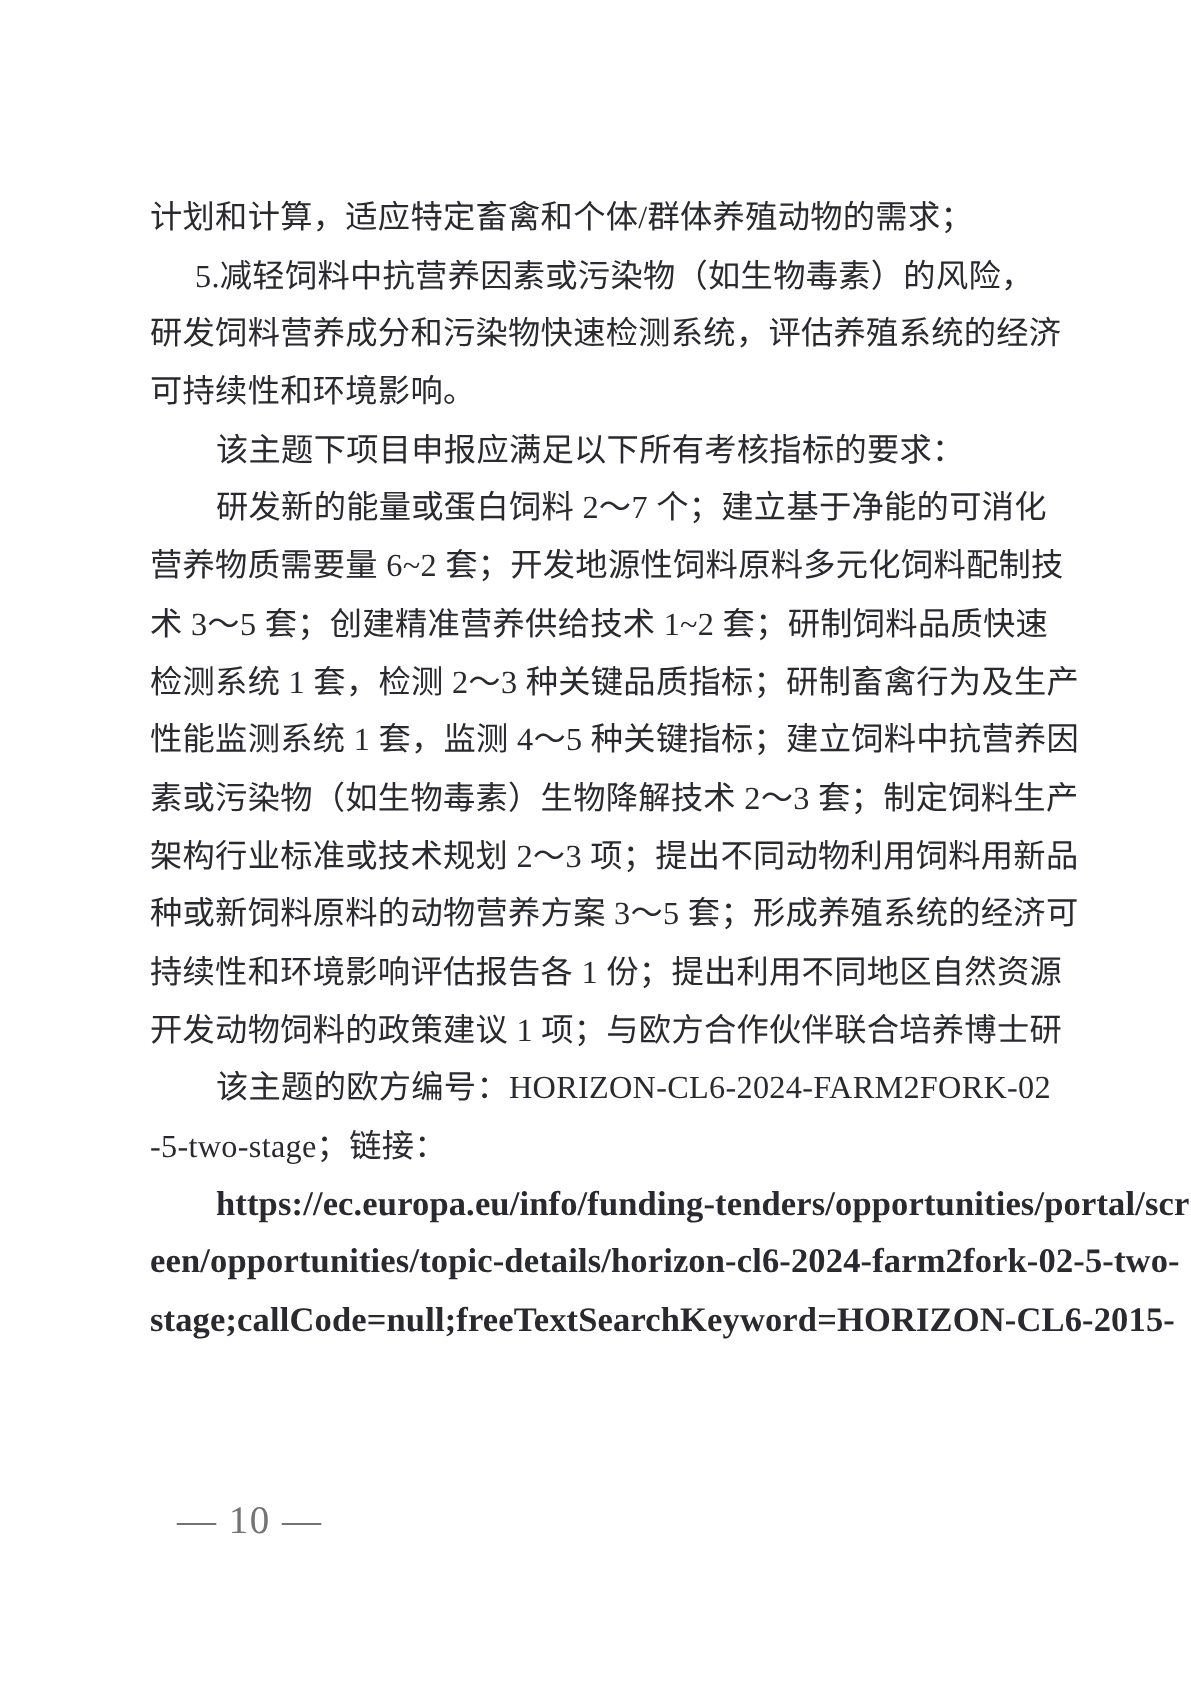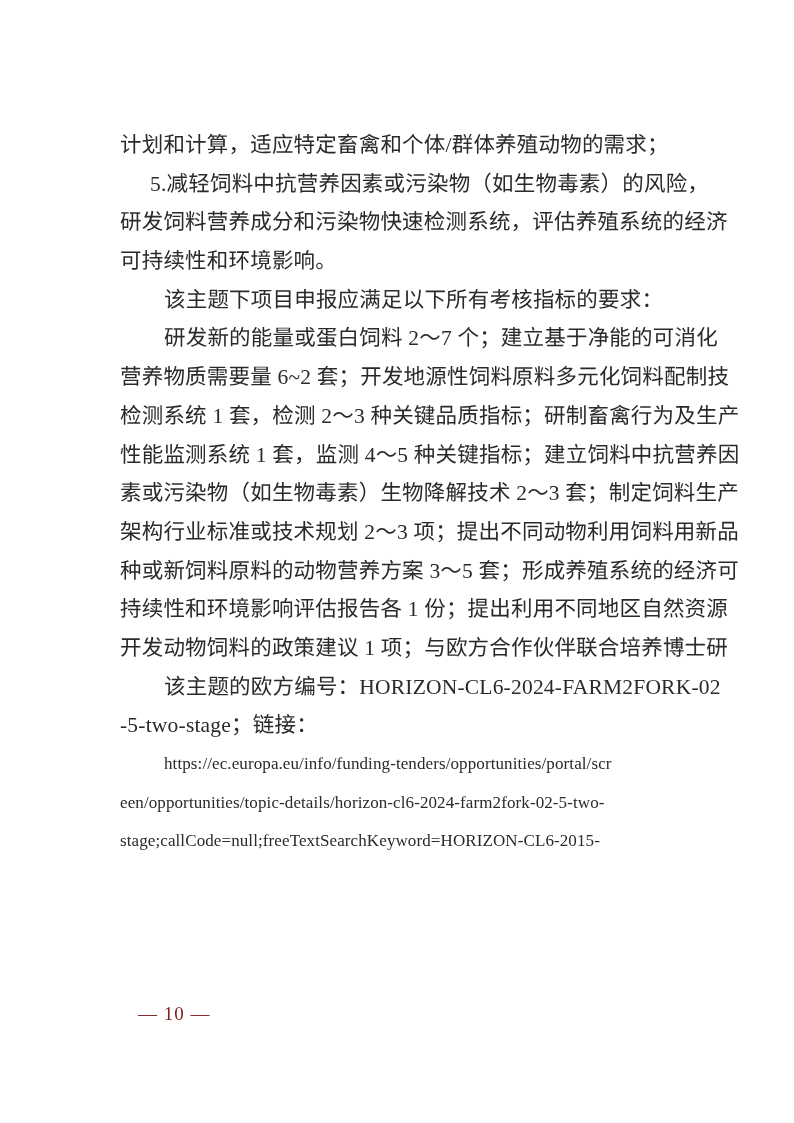--- a/index.html
+++ b/index.html
@@ -18,21 +18,20 @@
     -webkit-font-smoothing: antialiased;
   }
 
   .page {
     position: absolute;
     left: 0;
     top: 0;
     width: 668px;
     height: 1123px;
     background: #ffffff;
-    margin-left: 20px;
   }
 
   
   .body-block {
     position: absolute;
     left: 100px;
     top: 126px;
     width: 596px;
   }
 
@@ -54,37 +53,38 @@
   
   .line.indent {
     padding-left: 44px;
   }
   .line.indent-small {
     padding-left: 30px;
   }
 
   
   .line.latin {
-    font-size: 17px;
+    font-size: 23px;
     letter-spacing: 0.1px;
+    font-weight: bold;
   }
 
   .line.latin-indent {
     padding-left: 44px;
   }
 
   .footer {
     position: absolute;
     left: 100px;
     top: 999px;
     width: 596px;
     height: 30px;
     line-height: 30px;
-    font-size: 19px;
-    color: #7f1d1d;
+    font-size: 26px;
+    color: #737373;
     text-align: left;
     letter-spacing: 1px;
   }
   .footer .page-num {
     padding-left: 18px;
   }
 </style>
 </head>
 <body>
 
@@ -102,20 +102,21 @@
       <span class="line">可持续性和环境影响。</span>
     </div>
 
     <div class="para">
       <span class="line indent">该主题下项目申报应满足以下所有考核指标的要求：</span>
     </div>
 
     <div class="para">
       <span class="line indent">研发新的能量或蛋白饲料 2～7 个；建立基于净能的可消化</span>
       <span class="line">营养物质需要量 6~2 套；开发地源性饲料原料多元化饲料配制技</span>
+      <span class="line">术 3～5 套；创建精准营养供给技术 1~2 套；研制饲料品质快速</span>
       <span class="line">检测系统 1 套，检测 2～3 种关键品质指标；研制畜禽行为及生产</span>
       <span class="line">性能监测系统 1 套，监测 4～5 种关键指标；建立饲料中抗营养因</span>
       <span class="line">素或污染物（如生物毒素）生物降解技术 2～3 套；制定饲料生产</span>
       <span class="line">架构行业标准或技术规划 2～3 项；提出不同动物利用饲料用新品</span>
       <span class="line">种或新饲料原料的动物营养方案 3～5 套；形成养殖系统的经济可</span>
       <span class="line">持续性和环境影响评估报告各 1 份；提出利用不同地区自然资源</span>
       <span class="line">开发动物饲料的政策建议 1 项；与欧方合作伙伴联合培养博士研</span>
     </div>
 
     <div class="para">

